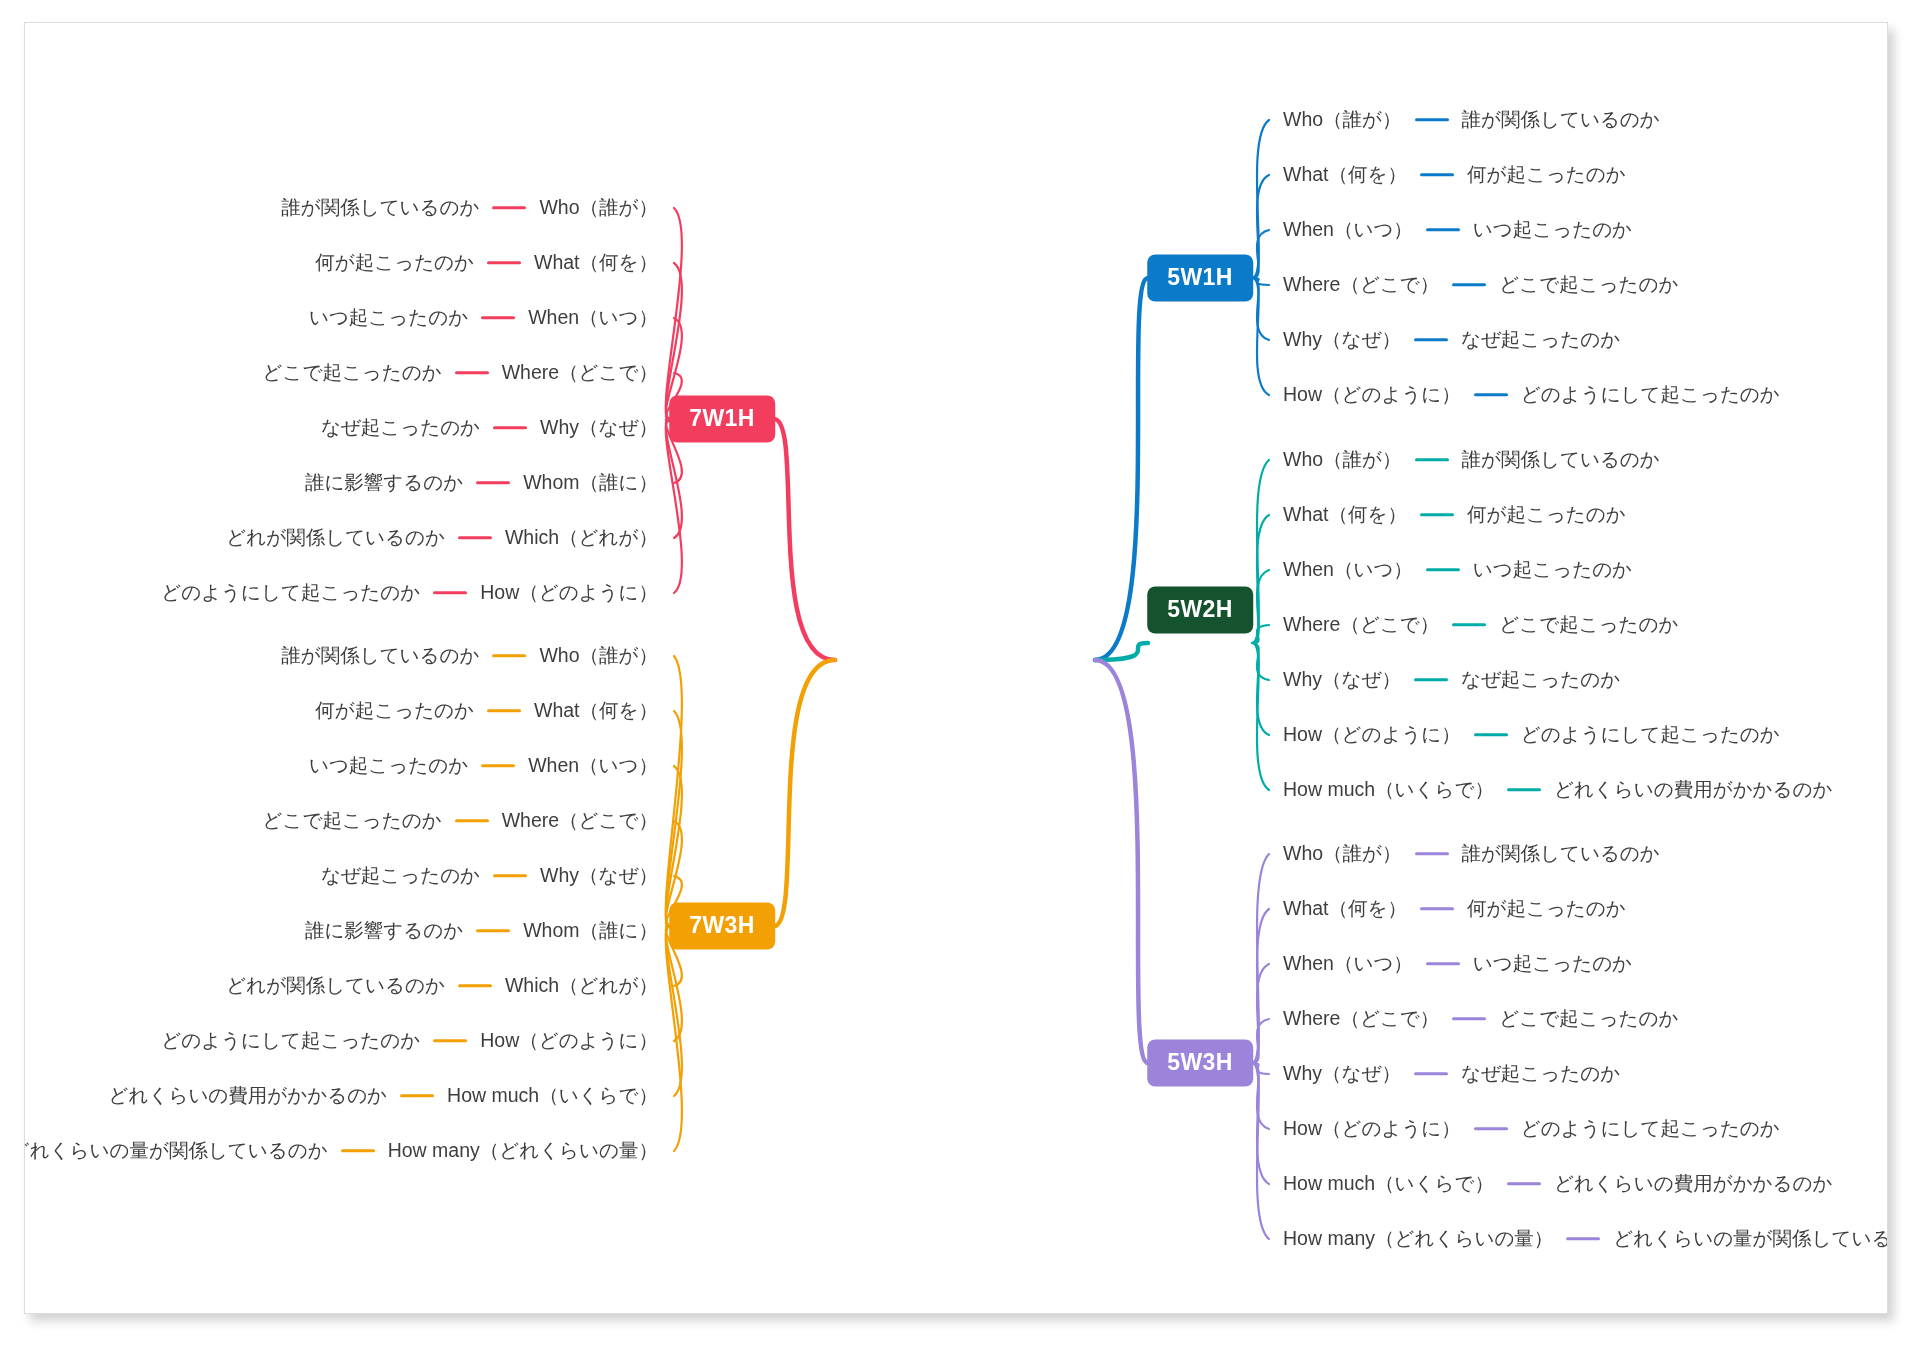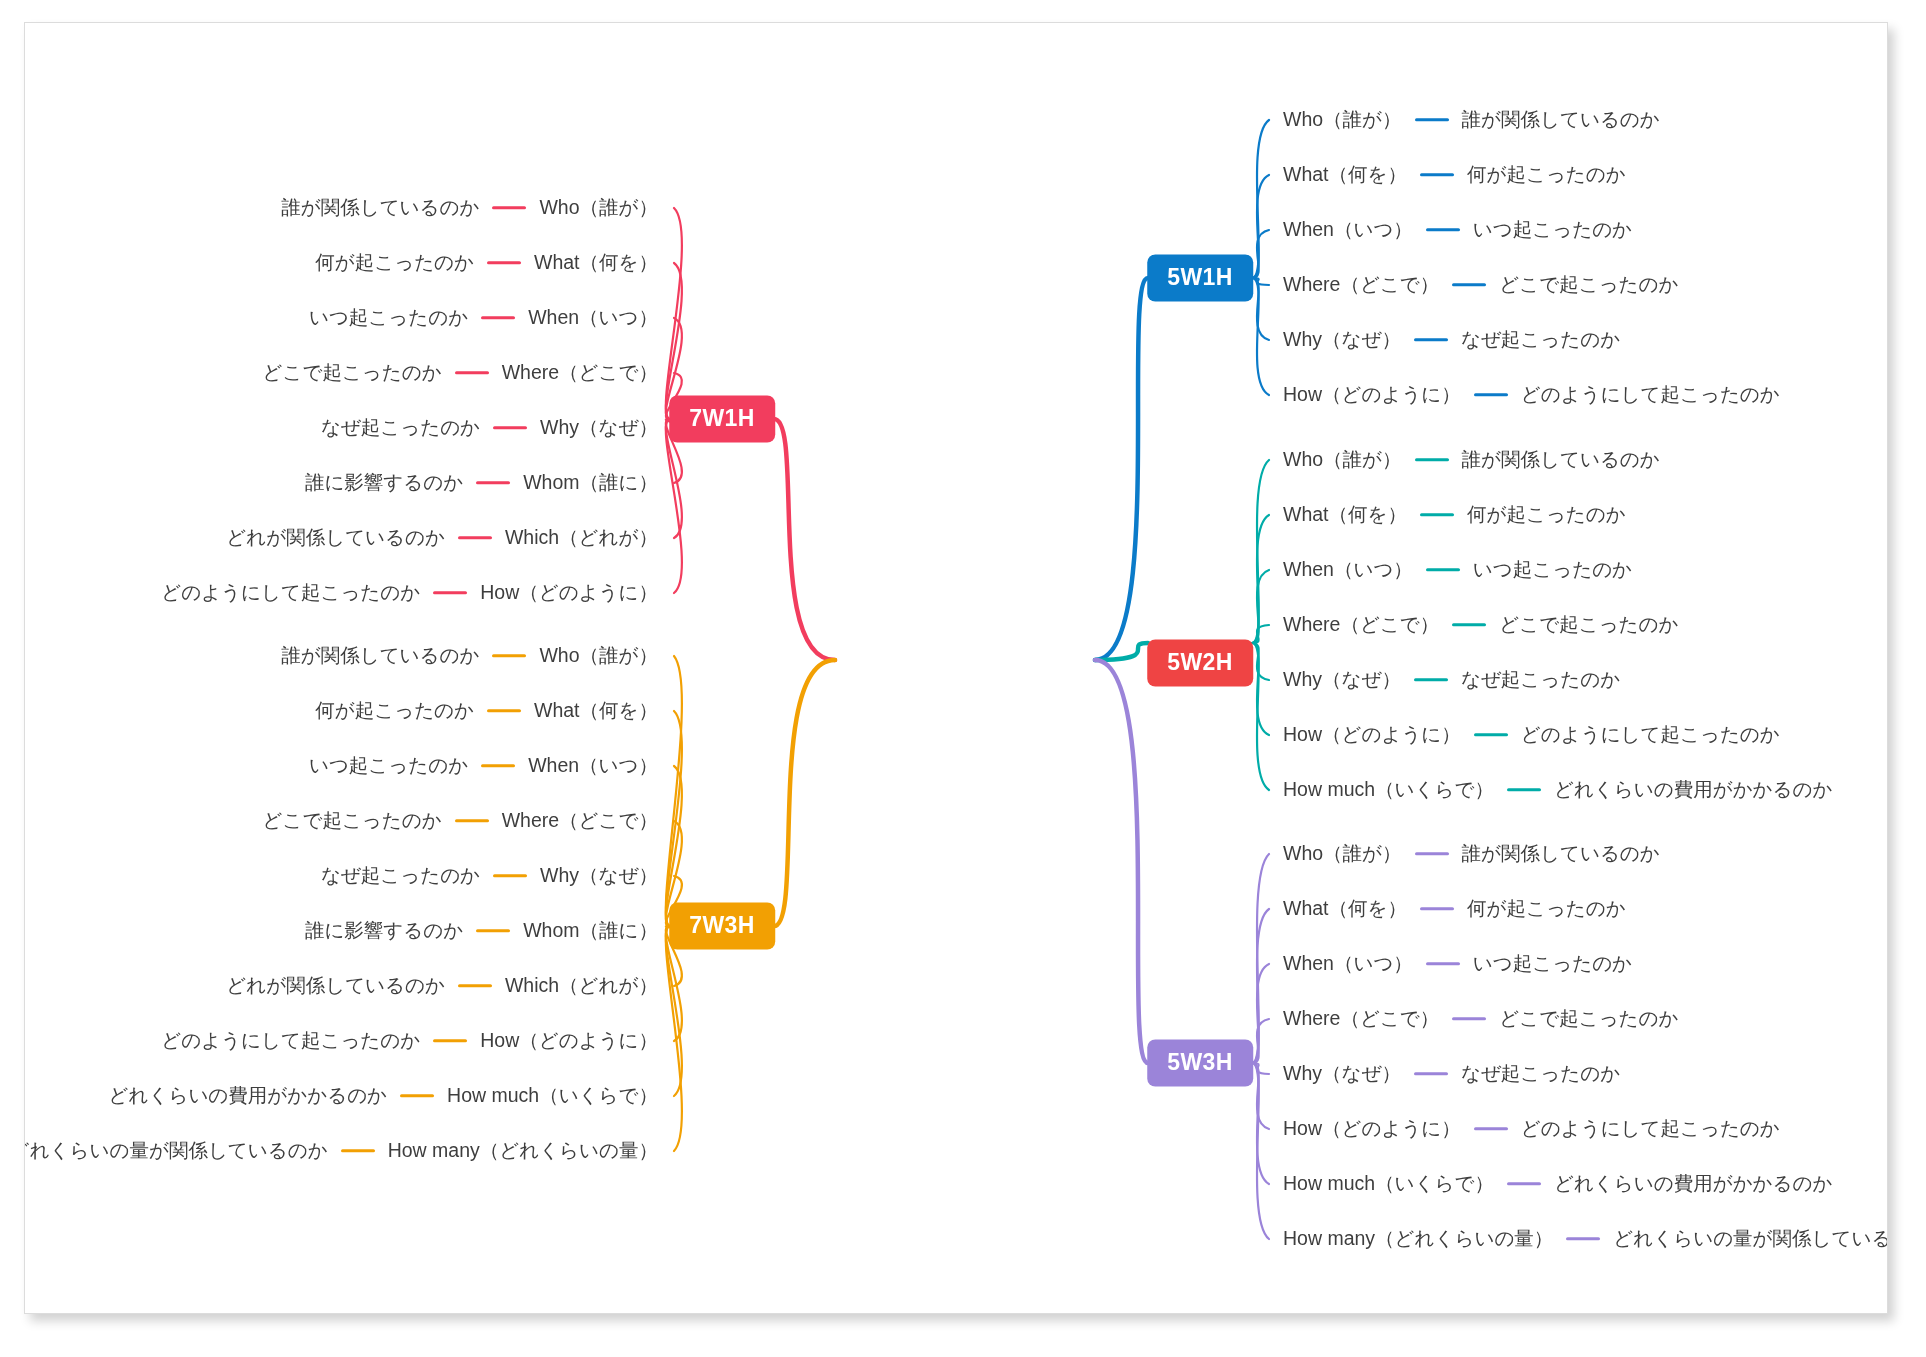--- a/index.html
+++ b/index.html
@@ -154,21 +154,21 @@
   <div id="branch-layer">
       <div class="node branch-node" style="left: 697px; top: 396px; background: rgb(242, 61, 94);">
         <span>7W1H</span>
       </div>
       <div class="node branch-node" style="left: 697px; top: 903px; background: rgb(242, 160, 3);">
         <span>7W3H</span>
       </div>
       <div class="node branch-node" style="left: 1175px; top: 255px; background: rgb(11, 123, 201);">
         <span>5W1H</span>
       </div>
-      <div class="node branch-node" style="left: 1175px; top: 640px; background: #ef4444;">
+      <div class="node branch-node" style="left: 1175px; top: 587px; background: #14532d;">
         <span>5W2H</span>
       </div>
       <div class="node branch-node" style="left: 1175px; top: 1040px; background: rgb(155, 132, 217); justify-content: center;">
         <span>5W3H</span>
       </div>
     </div>
   <div id="leaf-layer">
       <div class="leaf-col" style="right: 1229px; top: 0px; width: 620px;">
         <div class="leaf left" style="top: 185px;">
           <span class="desc">誰が関係しているのか</span>

